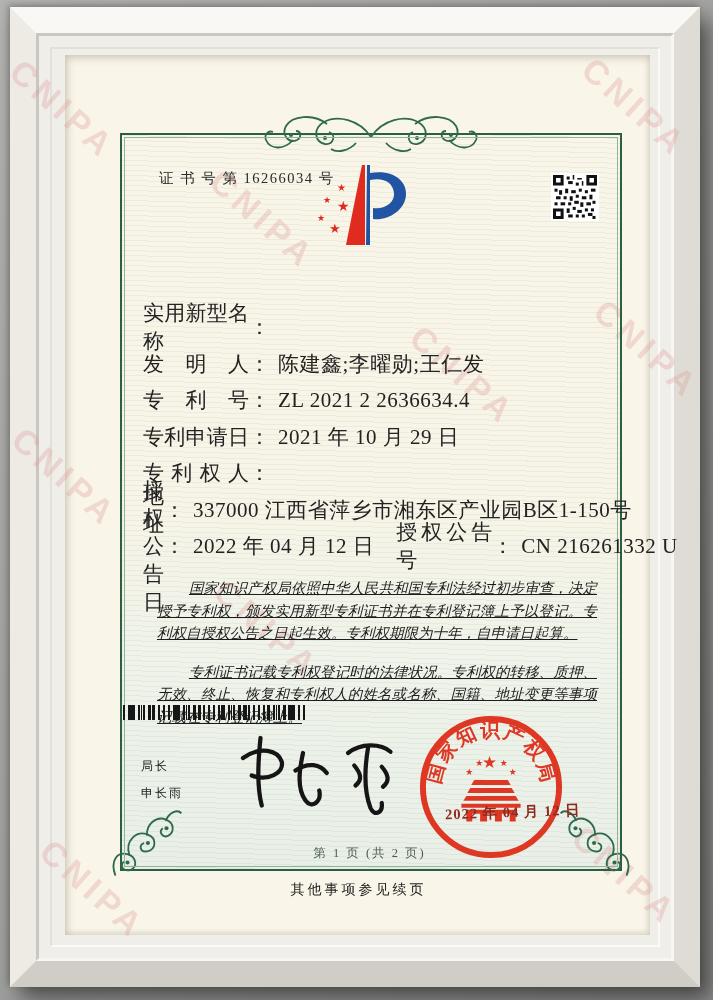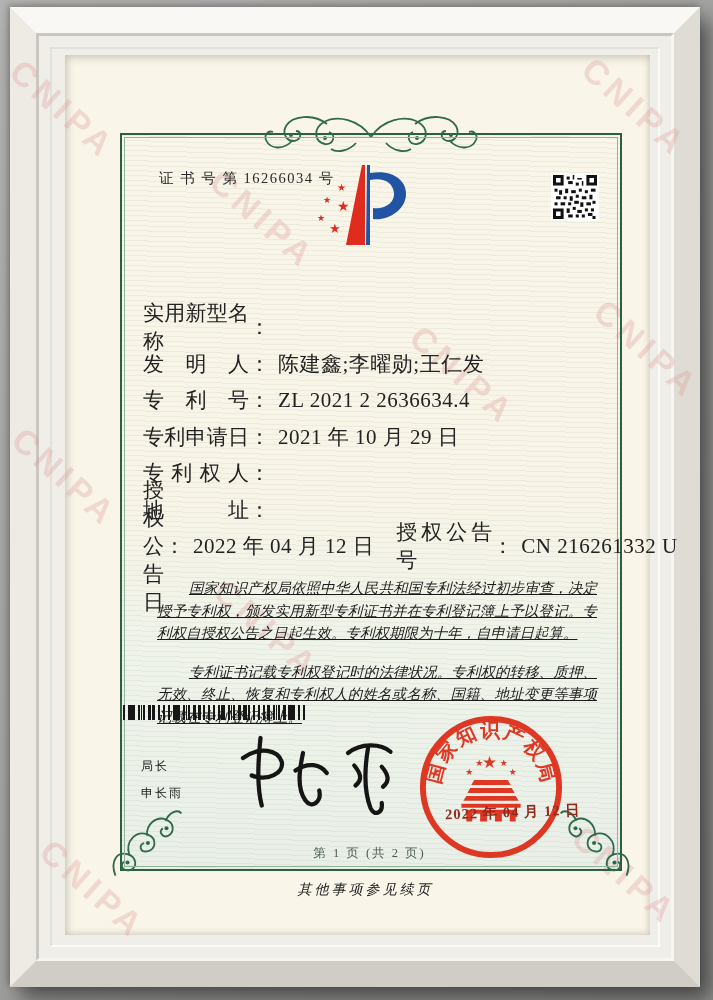--- a/index.html
+++ b/index.html
@@ -56,22 +56,22 @@
       repeating-linear-gradient(90deg,#161616 0 1px,transparent 1px 9px),
       repeating-linear-gradient(90deg,transparent 0 6px,#161616 6px 9px,transparent 9px 23px);}
   .signer{position:absolute;left:76px;top:698px;font-family:"Liberation Sans",sans-serif;
     font-size:12px;color:#1a1a1a;letter-spacing:2px;line-height:27px;}
   .signature{position:absolute;left:158px;top:668px;}
   .seal{position:absolute;left:352px;top:658px;mix-blend-mode:multiply;opacity:.94;}
   .seal-date{position:absolute;left:380px;top:748px;font-size:14.5px;color:#8f2a1e;
     letter-spacing:1px;transform:rotate(-2deg);font-weight:bold;white-space:nowrap;}
   .page-ind{position:absolute;left:0;top:790px;width:585px;text-align:center;font-size:12.5px;
     color:#4c5d50;letter-spacing:2px;margin-left:12px;}
-  .note{position:absolute;left:8px;top:826px;width:585px;text-align:center;font-size:14px;
-    font-style:italic;letter-spacing:3px;color:#222;}
+  .note{position:absolute;left:1px;top:826px;width:585px;text-align:center;font-size:14px;
+    letter-spacing:3px;color:#222;}
   .defs-hidden{position:absolute;width:0;height:0;overflow:hidden;}
 </style>
 </head>
 <body>
 
 <svg class="defs-hidden" aria-hidden="true">
   <defs>
     <g id="tf-half" fill="none" stroke="#2f6b4a" stroke-width="1.8">
       <path d="M110,24 C98,6 76,2 63,9 C51,16 54,29 64,31 C72,32 76,22 68,19"></path>
       <path d="M66,11 C52,0 31,3 25,13 C20,22 28,31 36,27 C41,24 40,18 35,18"></path>
@@ -209,20 +209,21 @@
           <span class="fcolon">：</span>
         <span class="fvalue">2021 年 10 月 29 日</span>
       </div>
       <div class="frow">
         <span class="flabel">专利权人</span>
           <span class="fcolon">：</span>
       </div>
       <div class="frow">
         <span class="flabel">地址</span>
           <span class="fcolon">：</span>
+        <span class="fvalue">337000 江西省萍乡市湘东区产业园B区1-150号</span>
       </div>
       <div class="frow">
         <span class="flabel">授权公告日</span>
           <span class="fcolon">：</span>
         <span class="fvalue">2022 年 04 月 12 日</span>
         <span class="fpair2">
           <span class="flabel">授权公告号</span>
             <span class="fcolon">：</span>
           <span class="fvalue">CN 216261332 U</span>
         </span>

